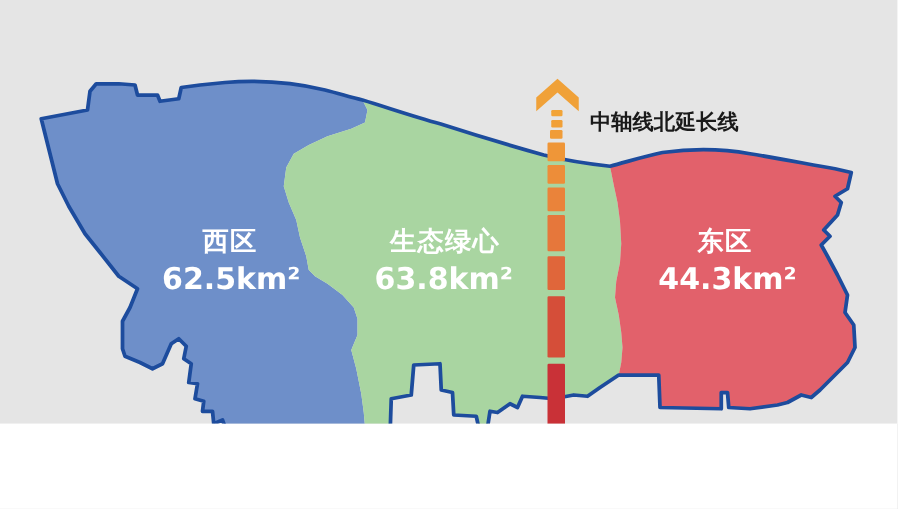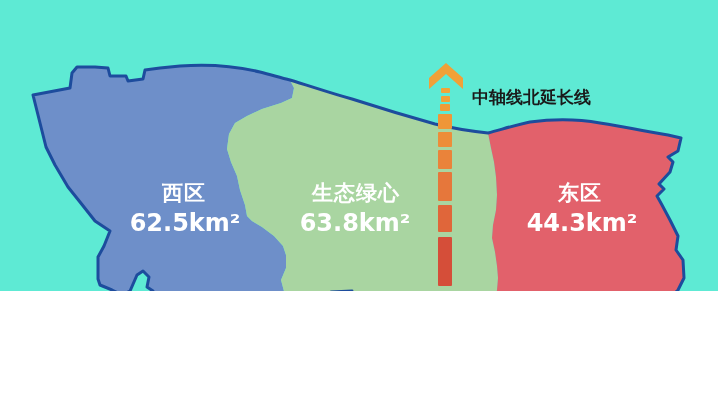--- a/index.html
+++ b/index.html
@@ -4,22 +4,22 @@
 <style>
   html, body {
     margin: 0;
     padding: 0;
     background: #ffffff;
     font-family: "DejaVu Sans", "Liberation Sans", sans-serif;
   }
   .stage {
     position: relative;
     width: 718px;
-    height: 291px;
-    background: #5eead4;
+    height: 339px;
+    background: #e5e5e5;
     overflow: hidden;
     text-align: center;
   }
   svg { display: block; }
   .region-name {
     font-size: 21px;
     font-weight: bold;
     letter-spacing: 1px;
   }
   .region-area {

